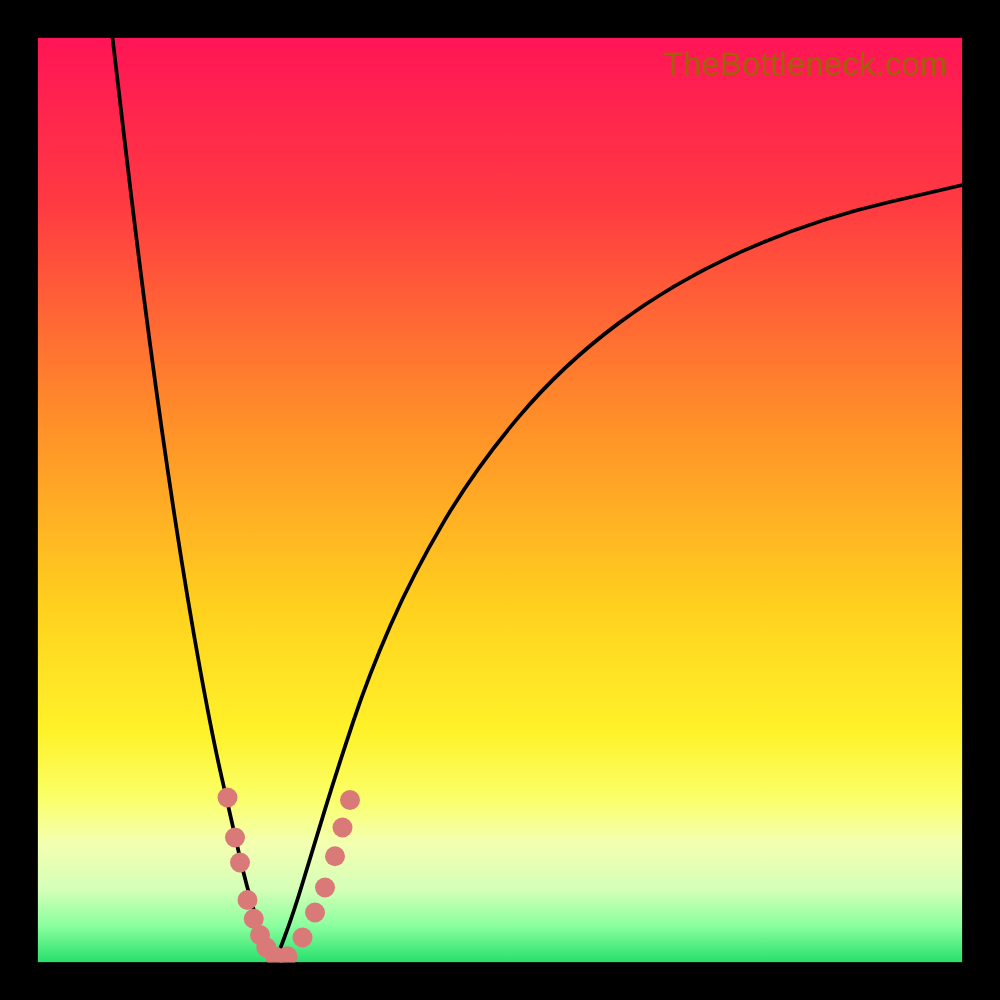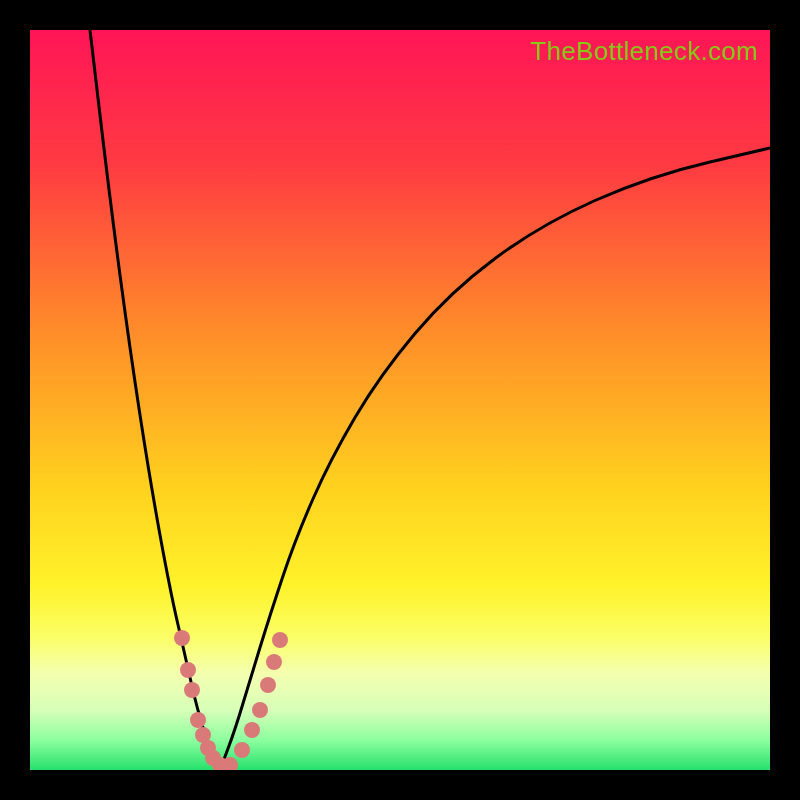--- a/index.html
+++ b/index.html
@@ -26,21 +26,21 @@
     overflow: hidden;
   }
   .gradient-bg {
     position: absolute;
     left: 0; top: 0; right: 0; bottom: 0;
   }
   .watermark {
     position: absolute;
     top: 6px;
     right: 12px;
-    color: #84cc16;
+    color: #a16207;
     font-size: 26px;
     font-weight: 500;
     letter-spacing: 0.3px;
     user-select: none;
   }
   svg.curves {
     position: absolute;
     left: 0; top: 0;
     width: 740px; height: 740px;
     overflow: visible;

